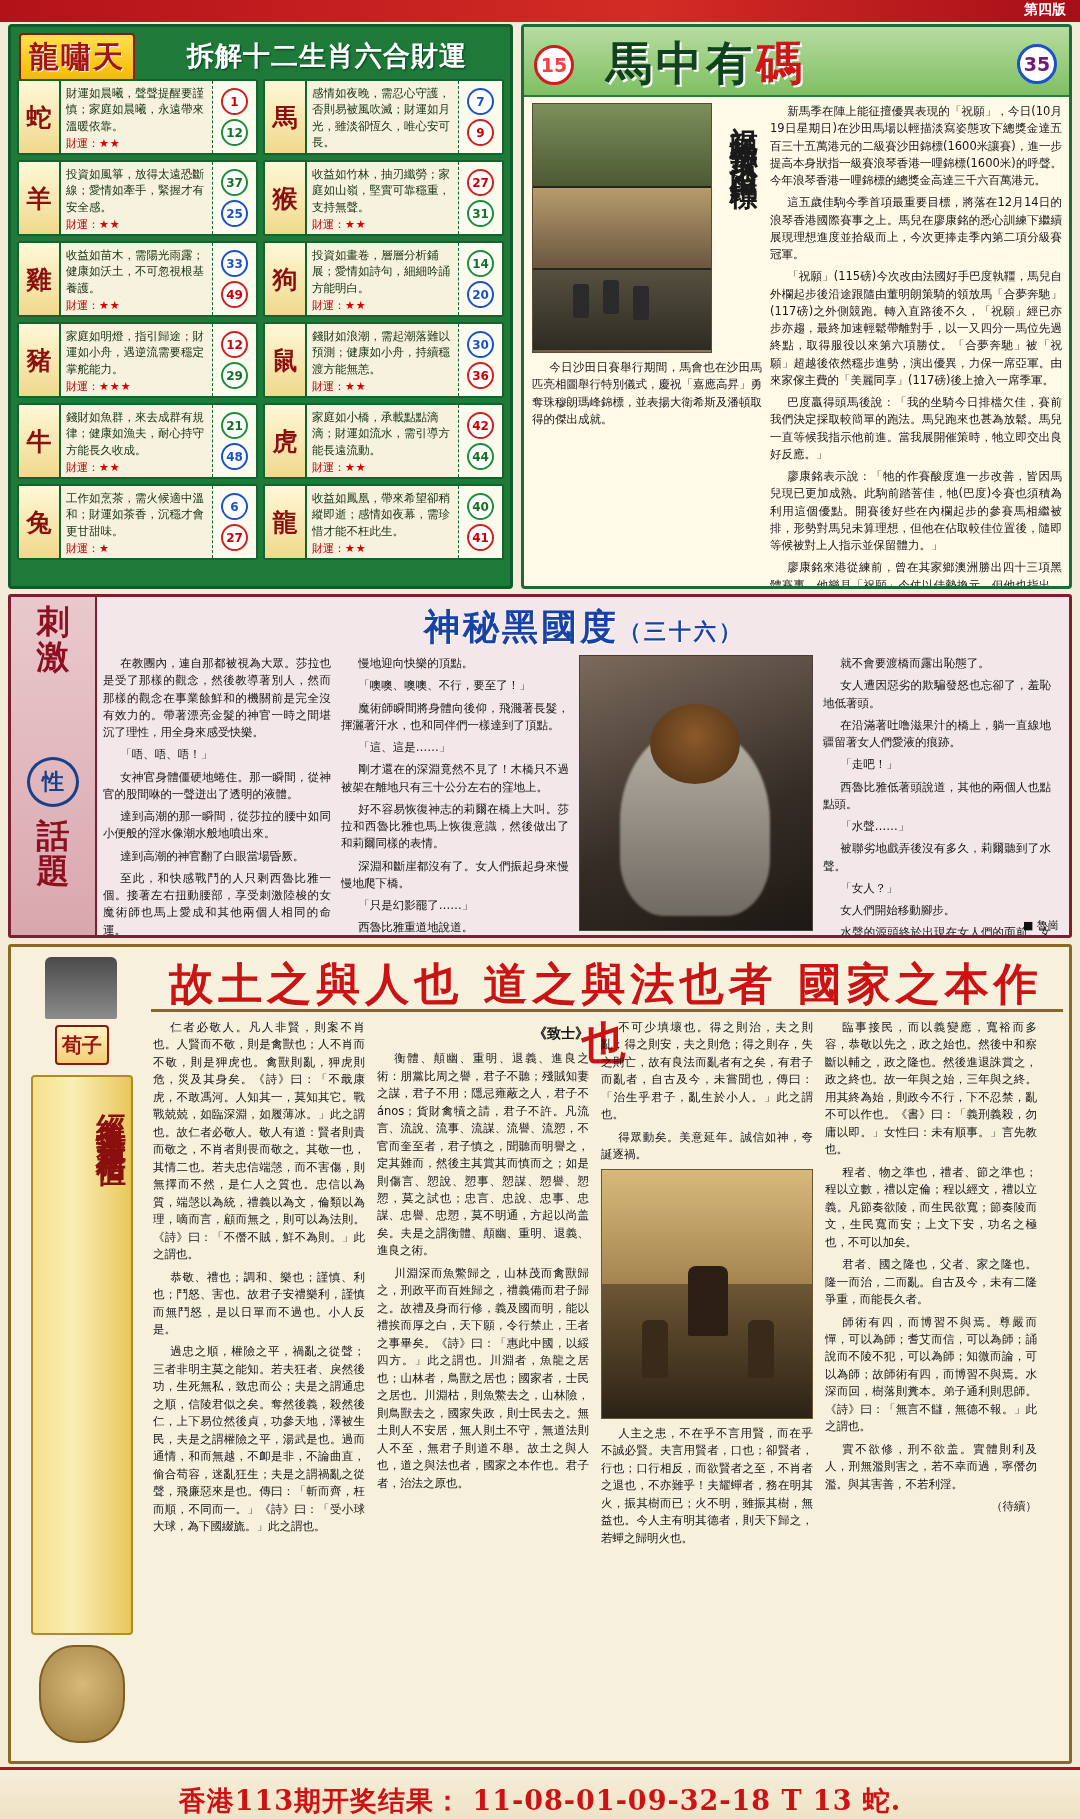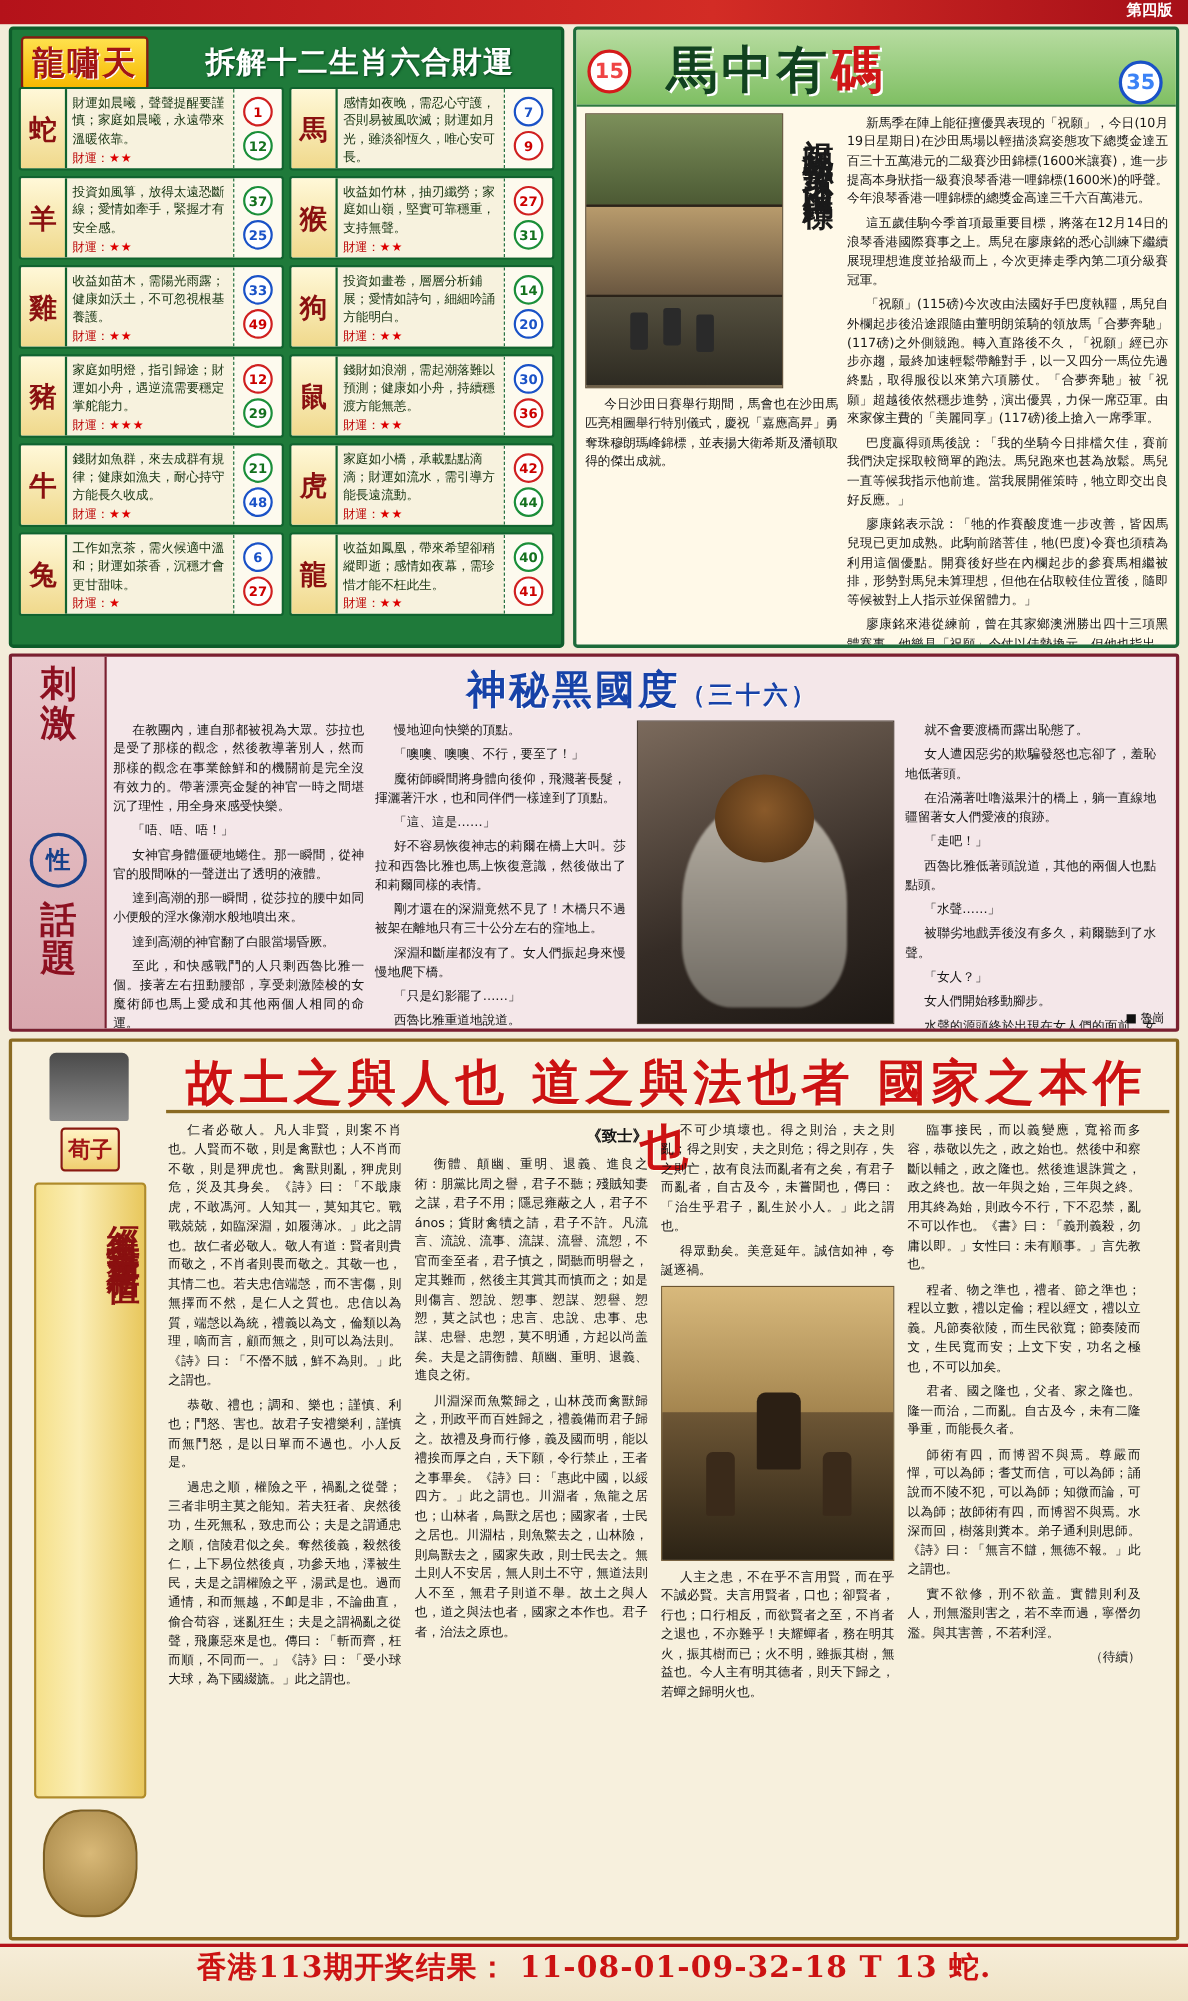--- a/index.html
+++ b/index.html
@@ -86,21 +86,21 @@
   .horse-banner {
     position:relative; height:70px;
     background:linear-gradient(180deg,#b7dca0,#7fbf63);
     border-bottom:2px solid #2d7a3f;
   }
   .hb-circle {
     position:absolute; left:10px; top:18px; width:40px; height:40px; border-radius:50%;
     background:#fff; border:3px solid #d41b1b; color:#ef4444;
     font-size:19px; font-weight:bold; display:flex; align-items:center; justify-content:center;
   }
-  .hb-circle.r { left:auto; right:12px; top:28px; border-color:#1a52c7; color:#3b82f6; }
+  .hb-circle.r { left:auto; right:12px; top:17px; border-color:#1a52c7; color:#701a75; }
   .hb-title {
     position:absolute; left:82px; top:6px;
     font-size:46px; font-weight:bold; color:#11421f;
     font-family:"DejaVu Serif","Liberation Serif",serif;
     letter-spacing:4px; text-shadow:2px 2px 0 #fff;
   }
   .hb-title .red { color:#cf1616; }
   .horse-body { position:relative; height:493px; padding:6px; }
   .photo {
     position:absolute; left:8px; top:6px; width:180px; height:250px;
@@ -252,21 +252,21 @@
   .classic-img .king { position:absolute; left:86px; top:96px; width:40px; height:70px; background:#2b1f14; border-radius:8px 8px 2px 2px; }
   .classic-img .p1, .classic-img .p2 { position:absolute; width:26px; height:58px; background:#3a2a1a; border-radius:6px 6px 2px 2px; top:150px; }
   .classic-img .p1 { left:40px; } .classic-img .p2 { left:146px; }
   .cont-note { text-align:right; text-indent:0; margin-top:6px; }
 
   
   .footer {
     position:absolute; left:0; bottom:0; width:1080px; height:52px;
     background:linear-gradient(180deg,#f6edd8,#efe3c6);
     border-top:3px solid #b4121a;
-    display:flex; align-items:flex-start; justify-content:center;
+    display:flex; align-items:flex-end; justify-content:center;
   }
   .footer .ftxt {
     font-size:27px; font-weight:bold; color:#cc1212;
     font-family:"DejaVu Serif","Liberation Serif",serif; letter-spacing:1px;
   }
 </style>
 </head>
 <body>
 
 <div class="page">
@@ -472,22 +472,22 @@
         <p>達到高潮的那一瞬間，從莎拉的腰中如同小便般的淫水像潮水般地噴出來。</p>
         <p>達到高潮的神官翻了白眼當場昏厥。</p>
         <p>至此，和快感戰鬥的人只剩西魯比雅一個。接著左右扭動腰部，享受刺激陸梭的女魔術師也馬上愛成和其他兩個人相同的命運。</p>
 
       </div>
       <div class="scol">
         <p>慢地迎向快樂的頂點。</p>
         <p>「噢噢、噢噢、不行，要至了！」</p>
         <p>魔術師瞬間將身體向後仰，飛濺著長髮，揮灑著汗水，也和同伴們一樣達到了頂點。</p>
         <p>「這、這是……」</p>
+        <p>剛才還在的深淵竟然不見了！木橋只不過被架在離地只有三十公分左右的窪地上。</p>
         <p>好不容易恢復神志的莉爾在橋上大叫。莎拉和西魯比雅也馬上恢復意識，然後做出了和莉爾同樣的表情。</p>
-        <p>剛才還在的深淵竟然不見了！木橋只不過被架在離地只有三十公分左右的窪地上。</p>
         <p>深淵和斷崖都沒有了。女人們振起身來慢慢地爬下橋。</p>
         <p>「只是幻影罷了……」</p>
         <p>西魯比雅重道地說道。</p>
 
         <p></p>
       </div>
       <div class="sec2-img">
         <div class="knight"></div>
         <div class="hair"></div>
       </div>

